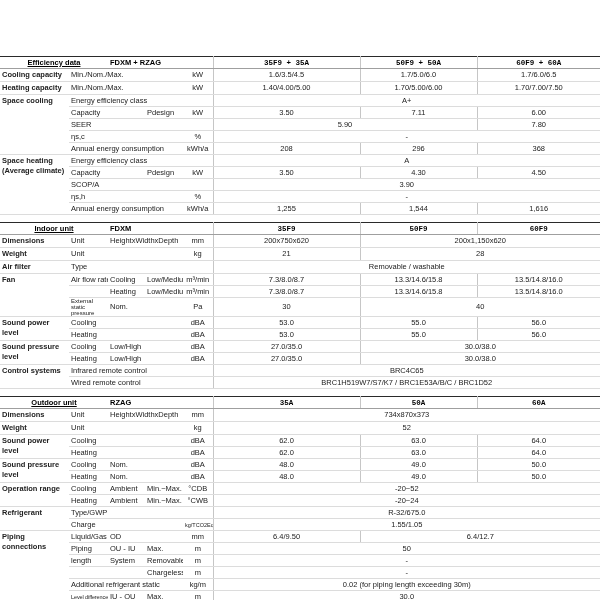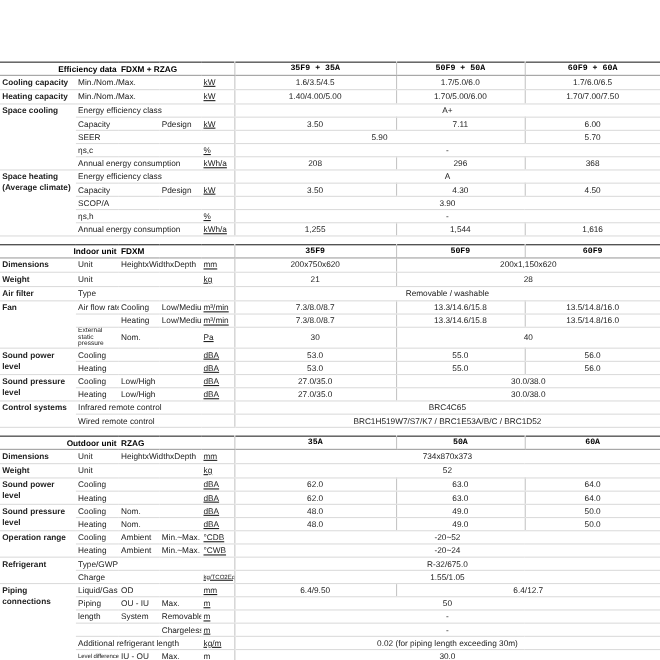--- a/index.html
+++ b/index.html
@@ -12,26 +12,26 @@
   table.spec{
     border-collapse:collapse;table-layout:fixed;width:600px;
     margin:0 0 7px 0;border-top:1.5px solid #2a2a2a;
   }
   td{
     font-size:7.5px;line-height:10px;height:11px;padding:0 2px;
     border-bottom:1px solid #dcdcdc;overflow:hidden;vertical-align:middle;
     color:#222;
   }
   tr.hdr td{font-weight:bold;color:#000;border-bottom:1px solid #9f9f9f;}
-  td.title{text-align:right;}
+  td.title{text-align:center;text-decoration:underline;}
   td.model{text-align:left;}
   td.colh{text-align:center;font-family:Liberation Mono, monospace;}
   td.c0{vertical-align:top;line-height:9.5px;padding-top:1px;white-space:normal;font-weight:bold;}
   td.lab{white-space:nowrap;}
-  td.unit{text-align:left;white-space:nowrap;text-decoration:underline;}
+  td.unit{text-align:center;white-space:nowrap;}
   td.val{text-align:center;border-left:1px solid #c6c6c6;white-space:nowrap;}
   td.small{font-size:6px;line-height:6px;white-space:normal;}
   td.small.nw{font-size:5.5px;white-space:nowrap;letter-spacing:-0.1px;}
   td.unit.small{font-size:5.5px;white-space:nowrap;line-height:10px;}
   tr.tall td{height:17px;}
 </style>
 </head>
 <body>
 
 <div id="doc">
@@ -81,21 +81,21 @@
           <td class="lab">Pdesign</td>
           <td class="unit">kW</td>
           <td class="val">3.50</td>
           <td class="val">7.11</td>
           <td class="val">6.00</td>
         </tr>
         <tr>
           <td class="lab" colspan="3">SEER</td>
           <td class="unit"></td>
           <td class="val" colspan="2">5.90</td>
-          <td class="val">5.70</td>
+          <td class="val">7.80</td>
         </tr>
         <tr>
           <td class="lab" colspan="3">ηs,c</td>
           <td class="unit">%</td>
           <td class="val" colspan="3">-</td>
         </tr>
         <tr>
           <td class="lab" colspan="3">Annual energy consumption</td>
           <td class="unit">kWh/a</td>
           <td class="val">208</td>
@@ -356,21 +356,21 @@
           <td class="unit">m</td>
           <td class="val" colspan="3">-</td>
         </tr>
         <tr>
           <td class="lab" colspan="2"></td>
           <td class="lab">Chargeless</td>
           <td class="unit">m</td>
           <td class="val" colspan="3">-</td>
         </tr>
         <tr>
-          <td class="lab" colspan="3">Additional refrigerant length</td>
+          <td class="lab" colspan="3">Additional refrigerant static</td>
           <td class="unit">kg/m</td>
           <td class="val" colspan="3">0.02 (for piping length exceeding 30m)</td>
         </tr>
         <tr>
           <td class="lab small nw">Level difference</td>
           <td class="lab">IU - OU</td>
           <td class="lab">Max.</td>
           <td class="unit">m</td>
           <td class="val" colspan="3">30.0</td>
         </tr>

